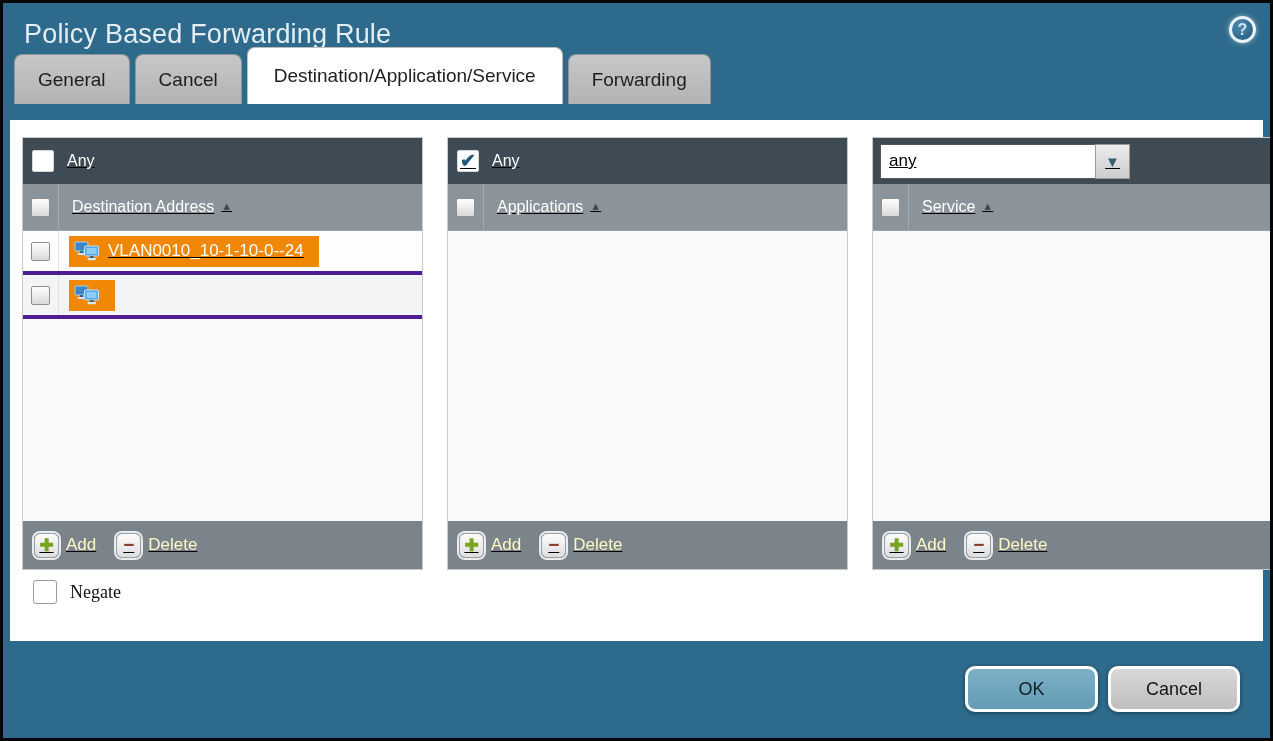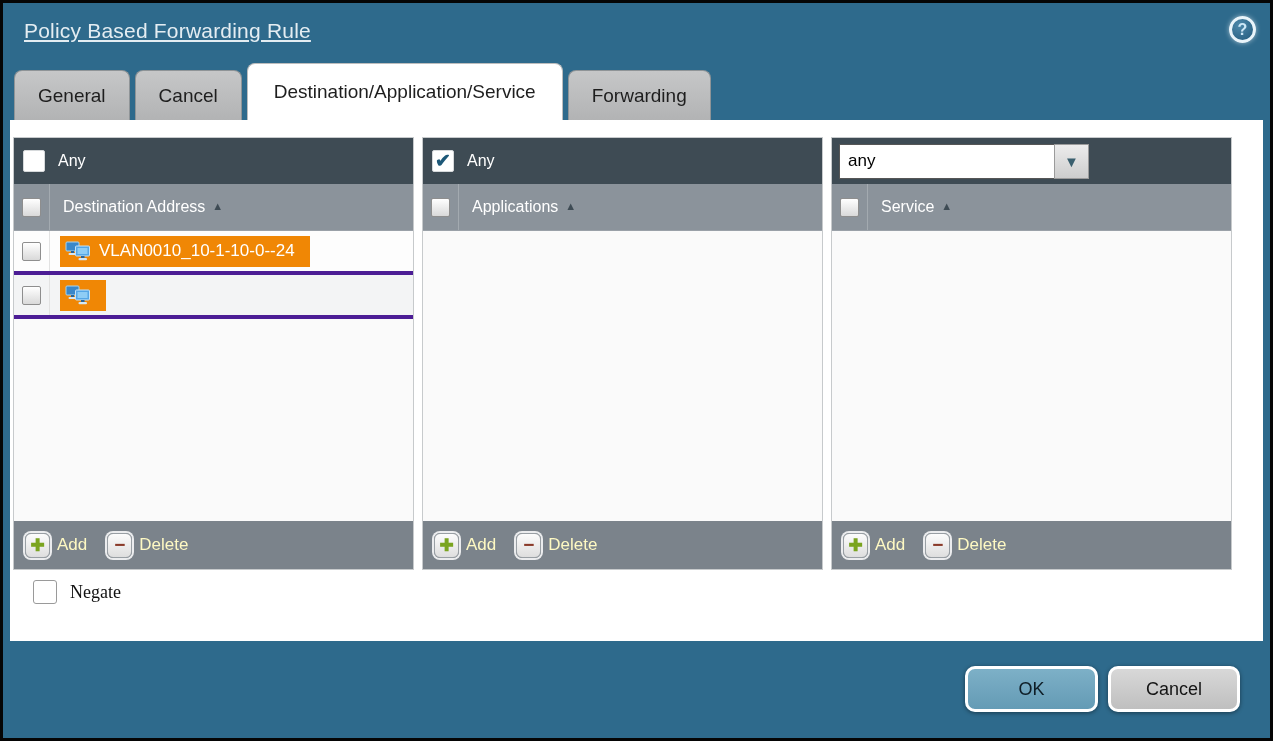--- a/index.html
+++ b/index.html
@@ -3,43 +3,43 @@
 <meta charset="utf-8">
 <style>
   html,body{margin:0;padding:0;background:#555;}
   *{box-sizing:border-box;}
   .dialog{
     position:relative;width:1273px;height:741px;
     background:#2e6a8c;border:3px solid #050505;
     font-family:"Liberation Sans",sans-serif;overflow:hidden;
   }
   
-  .title{position:absolute;left:21px;top:16px;font-size:21px;color:#e4edf2;letter-spacing:.2px;text-decoration:underline;}
+  .title{position:absolute;left:21px;top:16px;font-size:27px;color:#e4edf2;letter-spacing:.2px;}
   .help{
     position:absolute;right:14px;top:13px;width:27px;height:27px;border-radius:50%;
     background:radial-gradient(circle at 35% 30%,#4d88aa,#235a7c);
     border:3px solid #e9f4fa;box-shadow:0 0 5px rgba(255,255,255,.55);
     display:flex;align-items:center;justify-content:center;
     color:#cde7f6;font-weight:bold;font-size:16px;cursor:pointer;
   }
   
-  .tabs{position:absolute;left:11px;top:60px;height:57px;display:flex;align-items:flex-end;gap:5px;}
+  .tabs{position:absolute;left:11px;top:44px;height:57px;display:flex;align-items:flex-end;gap:5px;}
   .tab{
     height:50px;padding:0 23px;display:flex;align-items:center;
     background:linear-gradient(#c6c7c8,#b2b3b4);
     border:1px solid #8f9497;border-bottom:none;border-radius:8px 8px 0 0;
     font-size:19px;color:#1e1e1e;white-space:nowrap;cursor:pointer;
   }
   .tab.active{
     height:57px;background:#ffffff;border-color:#bdbdbd;z-index:2;
     padding:0 26px;
   }
   
   .content{position:absolute;left:7px;top:117px;width:1253px;height:521px;background:#ffffff;}
-  .columns{position:absolute;left:3px;top:17px;display:flex;gap:8px;}
+  .columns{position:absolute;left:12px;top:17px;display:flex;gap:24px;text-decoration:underline;}
   .col{width:401px;height:433px;display:flex;flex-direction:column;border:1px solid #c7cacc;background:#fafafa;}
   .anybar{flex:0 0 46px;background:#3e4b54;display:flex;align-items:center;padding-left:9px;gap:13px;}
   .any-label{color:#fff;font-size:16px;}
   .cb-any{
     width:22px;height:22px;background:#fff;border:1px solid #d6d9db;border-radius:2px;
     display:flex;align-items:center;justify-content:center;cursor:pointer;
   }
   .checkmark{color:#1d5878;font-weight:bold;font-size:19px;line-height:1;transform:translateY(-1px);}
   .colheader{flex:0 0 47px;background:#8b939b;display:flex;align-items:center;border-bottom:1px solid #9aa1a8;}
   .cbcell{width:36px;align-self:stretch;display:flex;align-items:center;justify-content:center;border-right:1px solid #a3aab0;}

